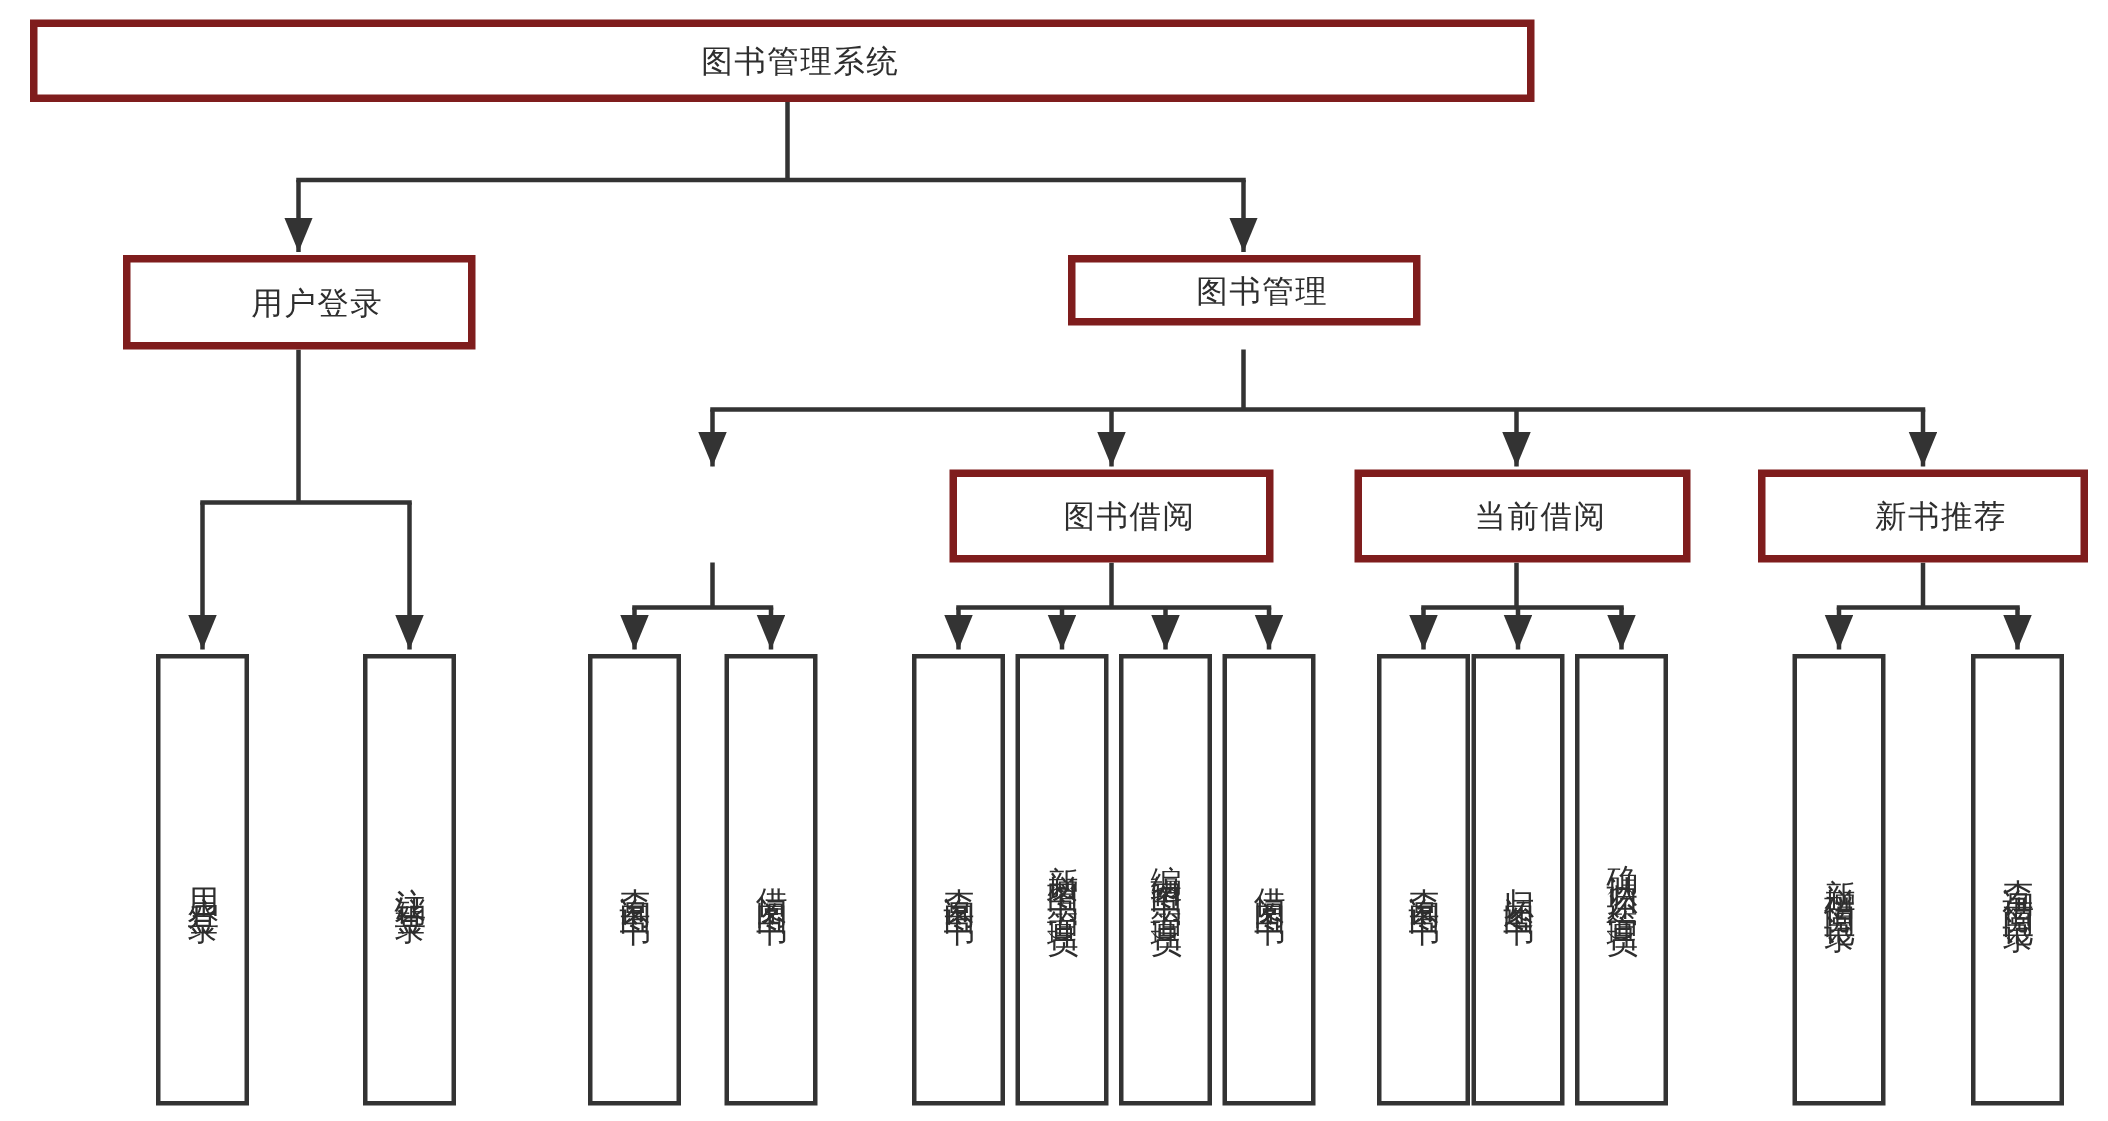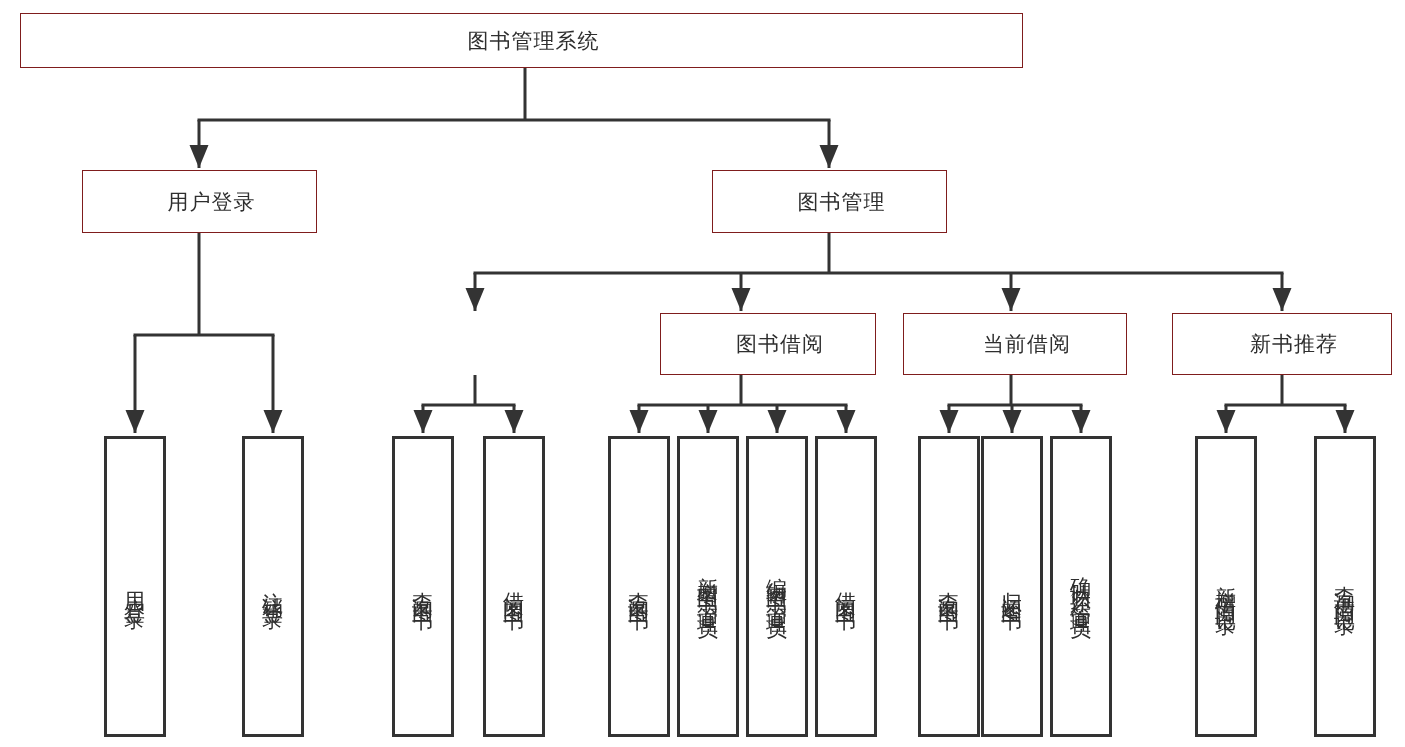--- a/index.html
+++ b/index.html
@@ -26,21 +26,21 @@
     fill: none;
   }
   .arrow-line {
     stroke: #333333;
     stroke-width: 3;
     fill: none;
   }
   .node {
     position: absolute;
     box-sizing: border-box;
-    border: 1px solid #7f1d1d;
+    border: 5px solid #7f1d1d;
     background: #ffffff;
     display: flex;
     align-items: center;
     justify-content: center;
     font-size: 21px;
     color: #2e2e2e;
     letter-spacing: 1px;
     padding-left: 24px;
   }
   .leaf {
@@ -60,23 +60,23 @@
     text-orientation: mixed;
     font-size: 21px;
     color: #2e2e2e;
     letter-spacing: 6px;
     line-height: 1;
     white-space: nowrap;
   }
   
   #root    { left: 20px;   top: 13px;  width: 1003px; height: 55px; }
   #l2-user { left: 82px;   top: 170px; width: 235px;  height: 63px; }
-  #l2-book { left: 712px;  top: 170px; width: 235px;  height: 63px; }
+  #l2-book { left: 712px;  top: 170px; width: 235px;  height: 47px; }
   #l3-0    { left: 363px;  top: 313px; width: 224px;  height: 62px; }
-  #l3-1    { left: 633px;  top: 313px; width: 216px;  height: 62px; margin-left: 27px; }
+  #l3-1    { left: 633px;  top: 313px; width: 216px;  height: 62px; }
   #l3-2    { left: 903px;  top: 313px; width: 224px;  height: 62px; }
   #l3-3    { left: 1172px; top: 313px; width: 220px;  height: 62px; }
   
   #leaf-1  { left: 104px; }
   #leaf-2  { left: 242px; }
   #leaf-3  { left: 392px; }
   #leaf-4  { left: 483px; }
   #leaf-5  { left: 608px; }
   #leaf-6  { left: 677px; }
   #leaf-7  { left: 746px; }

